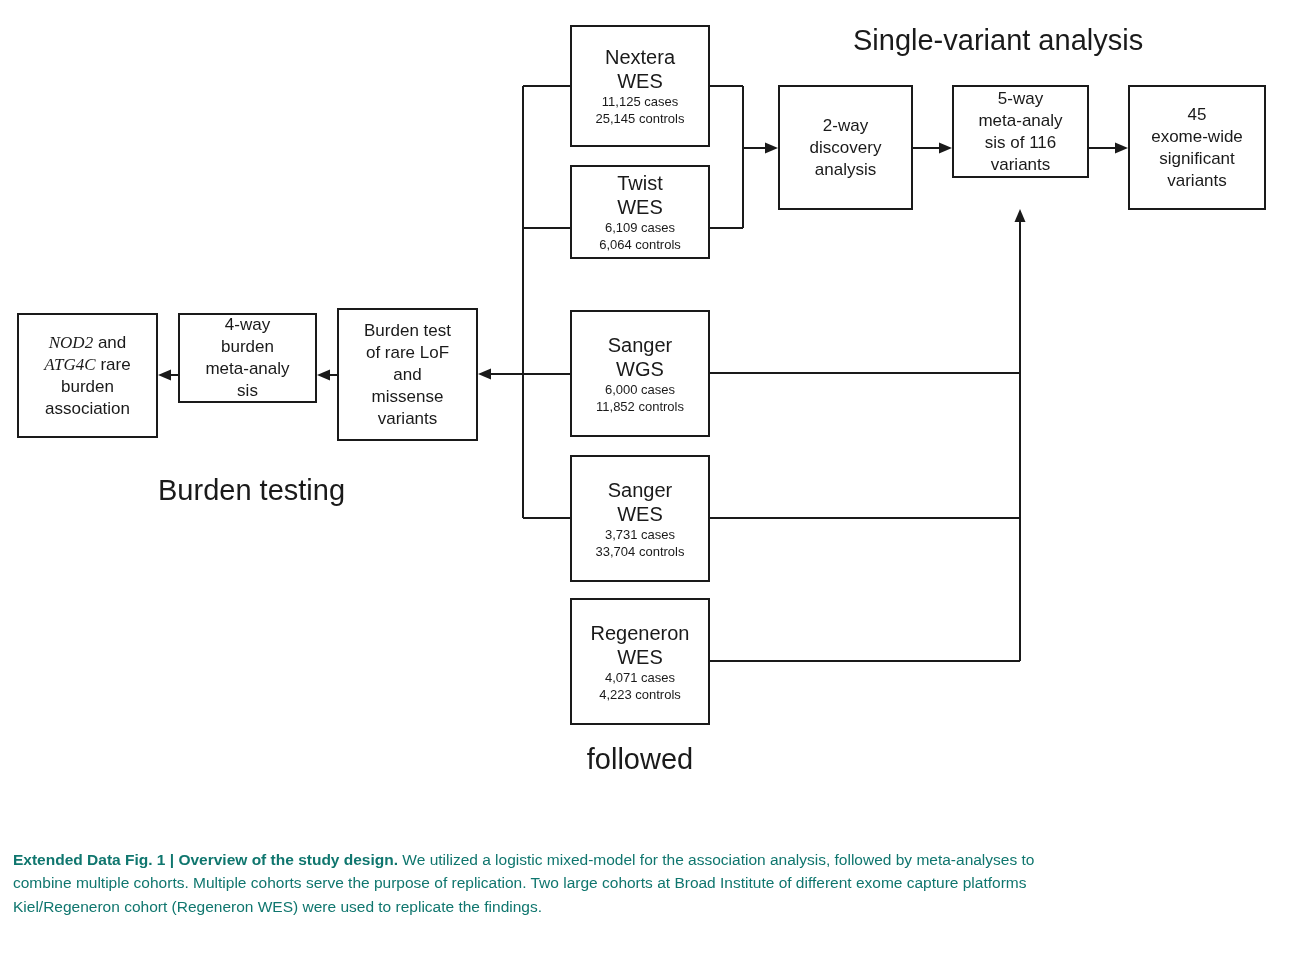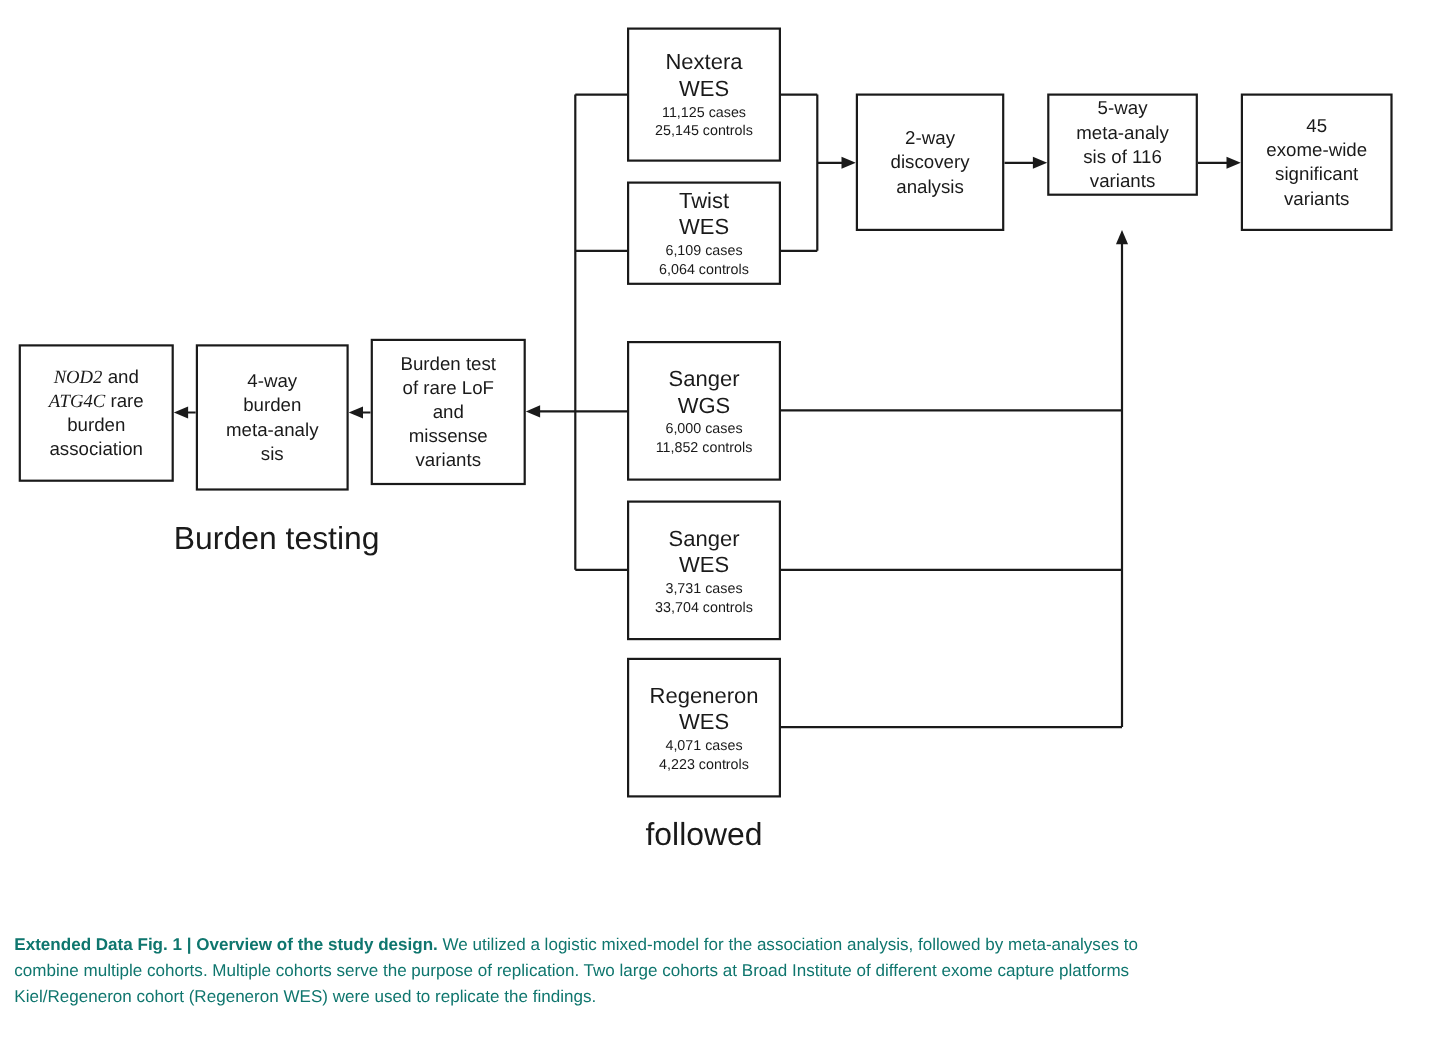--- a/index.html
+++ b/index.html
@@ -73,20 +73,21 @@
       <polygon points="778,148 765,142.5 765,153.5"></polygon>
       <polygon points="952,148 939,142.5 939,153.5"></polygon>
       <polygon points="1128,148 1115,142.5 1115,153.5"></polygon>
       <polygon points="478,374 491,368.5 491,379.5"></polygon>
       <polygon points="317,375 330,369.5 330,380.5"></polygon>
       <polygon points="158,375 171,369.5 171,380.5"></polygon>
       <polygon points="1020,209 1014.5,222 1025.5,222"></polygon>
     </g>
   </svg>
 
+  <div class="section-title" style="left:853px; top:22px;">Single-variant analysis</div>
   <div class="section-title" style="left:158px; top:472px;">Burden testing</div>
   <div class="section-title seq-label" style="left:505px; top:740px; width:270px;">
     <div>followed</div>
   </div>
 
   <div class="box" style="left:570px; top:25px; width:140px; height:122px">
     <div class="cohort-name">Nextera</div>
     <div class="cohort-name">WES</div>
     <div class="cohort-stat">11,125 cases</div>
     <div class="cohort-stat">25,145 controls</div>
@@ -141,21 +142,21 @@
   </div>
 
   <div class="box" style="left:337px; top:308px; width:141px; height:133px">
     <div class="proc-line">Burden test</div>
     <div class="proc-line">of rare LoF</div>
     <div class="proc-line">and</div>
     <div class="proc-line">missense</div>
     <div class="proc-line">variants</div>
   </div>
 
-  <div class="box" style="left:178px; top:313px; width:139px; height:133px">
+  <div class="box" style="left:178px; top:313px; width:139px; height:90px">
     <div class="proc-line">4-way</div>
     <div class="proc-line">burden</div>
     <div class="proc-line">meta-analy</div>
     <div class="proc-line">sis</div>
   </div>
 
   <div class="box" style="left:17px; top:313px; width:141px; height:125px">
     <div class="proc-line"><i>NOD2</i><span> and</span></div>
     <div class="proc-line"><i>ATG4C</i><span> rare</span></div>
     <div class="proc-line">burden</div>

